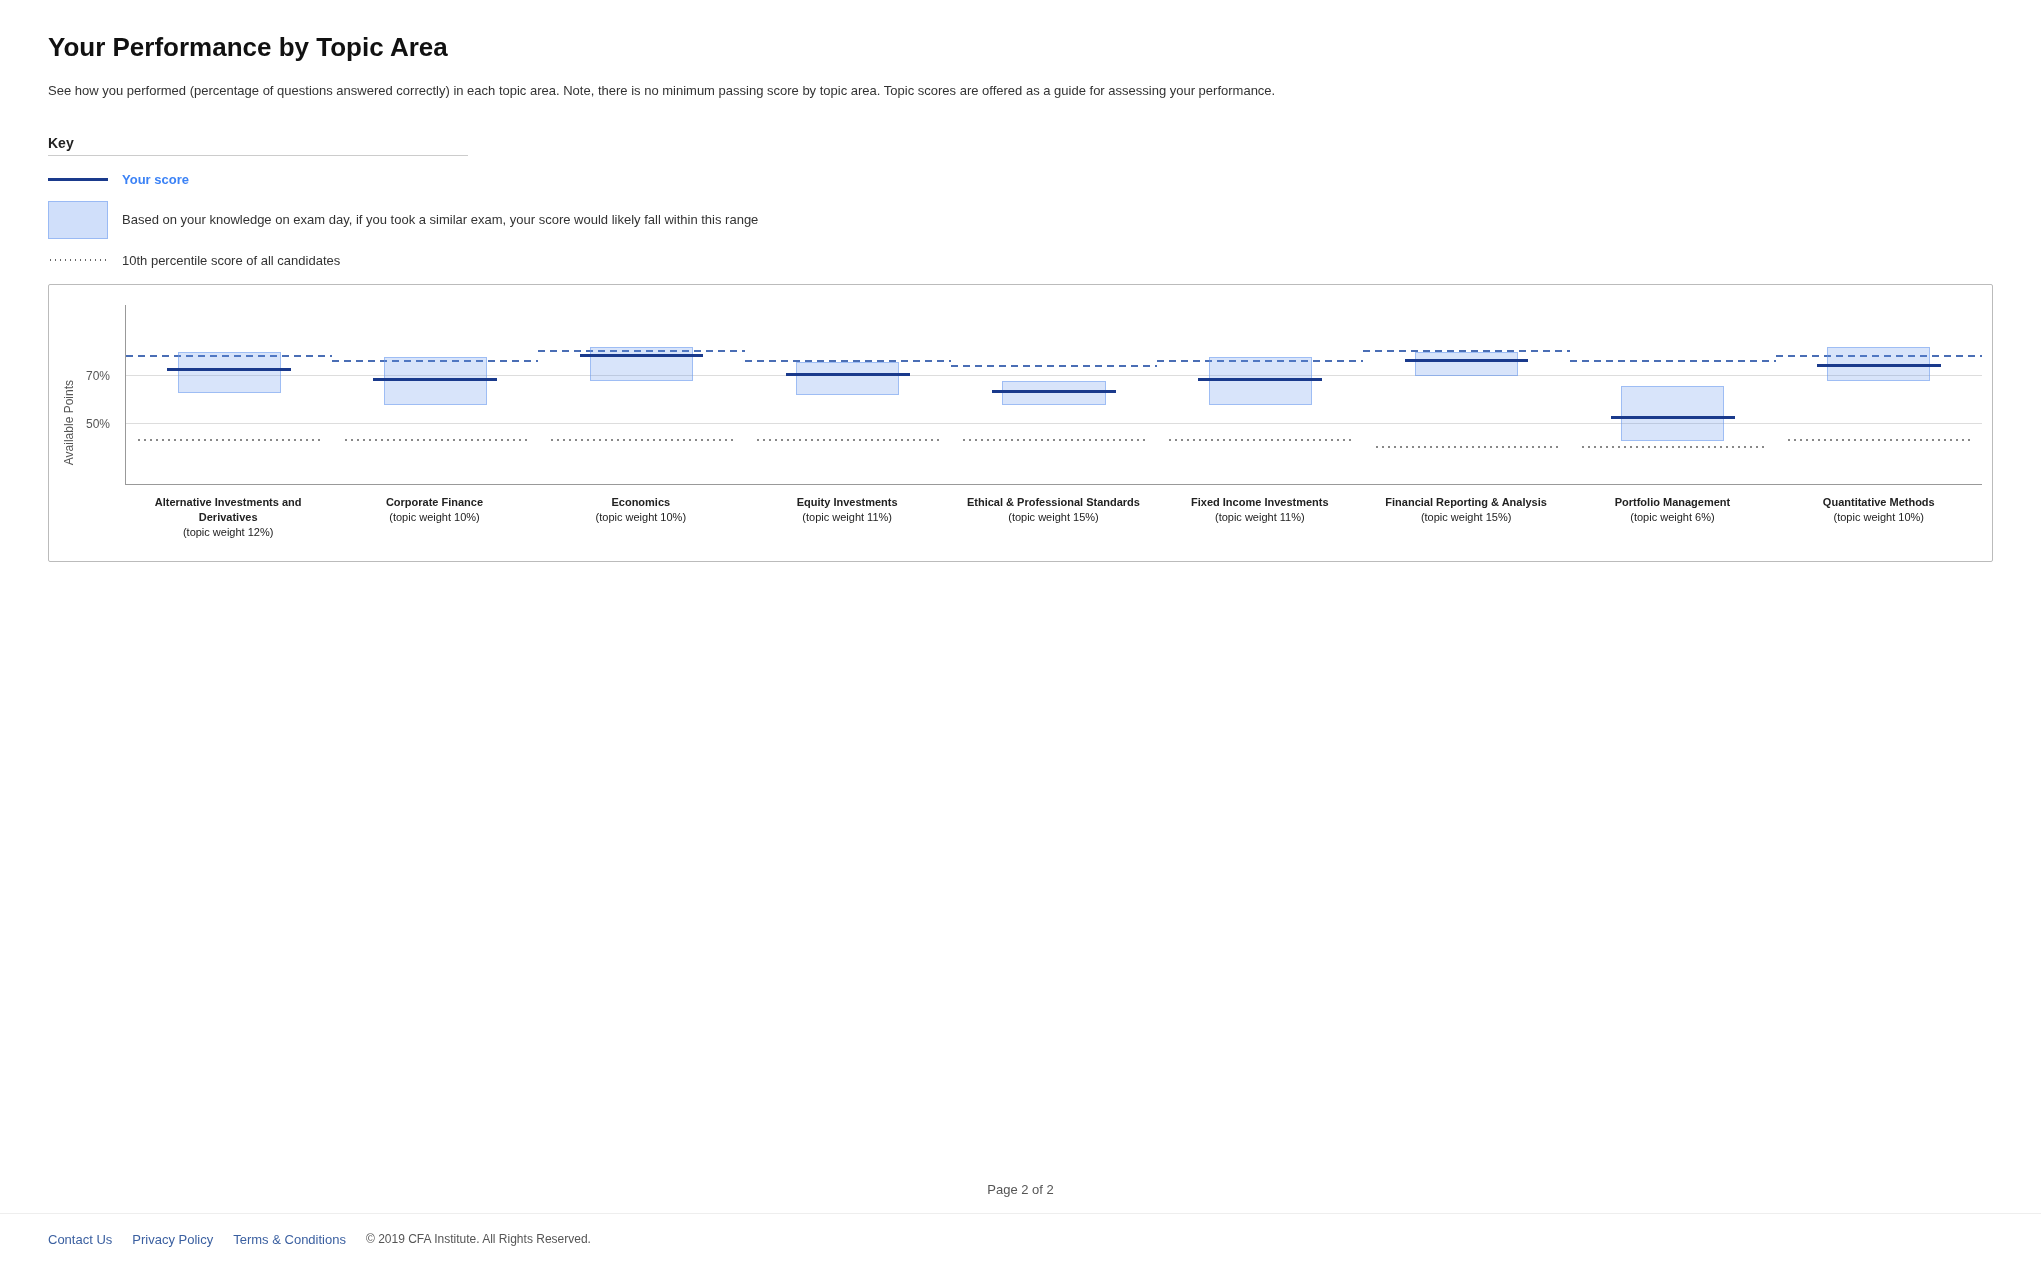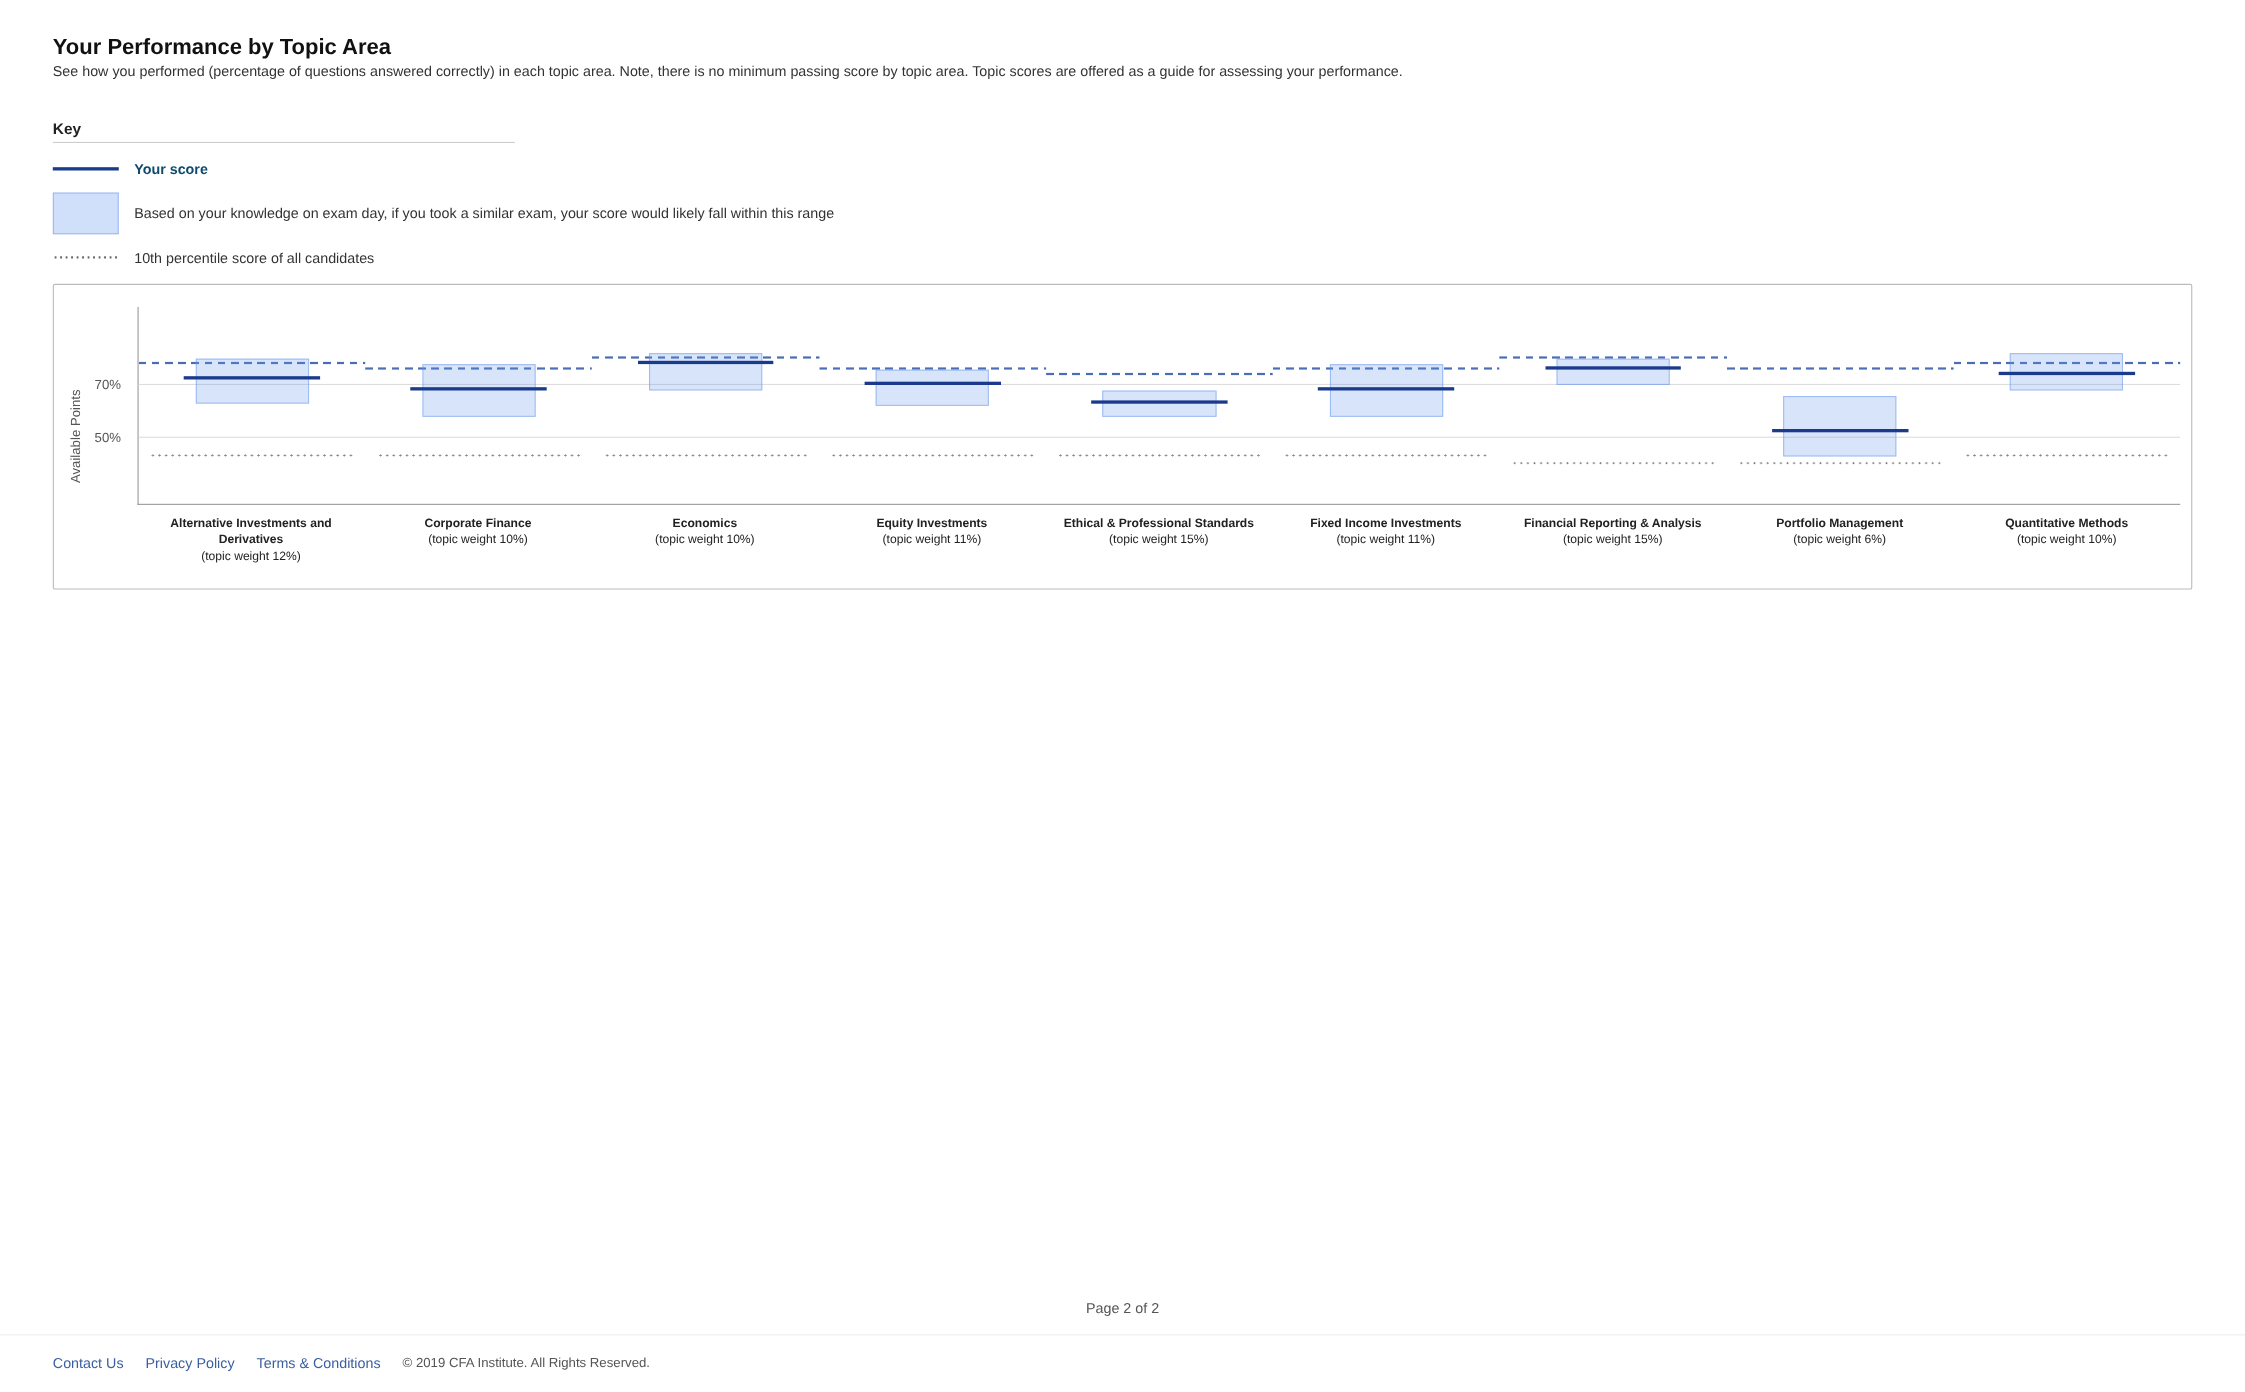--- a/index.html
+++ b/index.html
@@ -13,22 +13,23 @@
       display: flex;
       flex-direction: column;
     }
 
     .main-content {
       flex: 1;
       padding: 32px 48px 40px 48px;
     }
 
     .page-title {
-      font-size: 20px;
+      font-size: 26px;
       font-weight: bold;
+      margin-bottom: 18px;
       color: #111;
     }
 
     .description {
       font-size: 13px;
       color: #333;
       margin-bottom: 34px;
       line-height: 1.5;
     }
 
@@ -81,21 +82,21 @@
     }
 
     .key-label {
       font-size: 13px;
       color: #333;
     }
 
     .key-label-bold {
       font-size: 13px;
       font-weight: bold;
-      color: #0c4a6e;
+      color: #3b82f6;
     }
 
     
     .chart-container {
       border: 1px solid #bbb;
       border-radius: 2px;
       padding: 20px 10px 20px 10px;
       margin-top: 10px;
       position: relative;
     }

